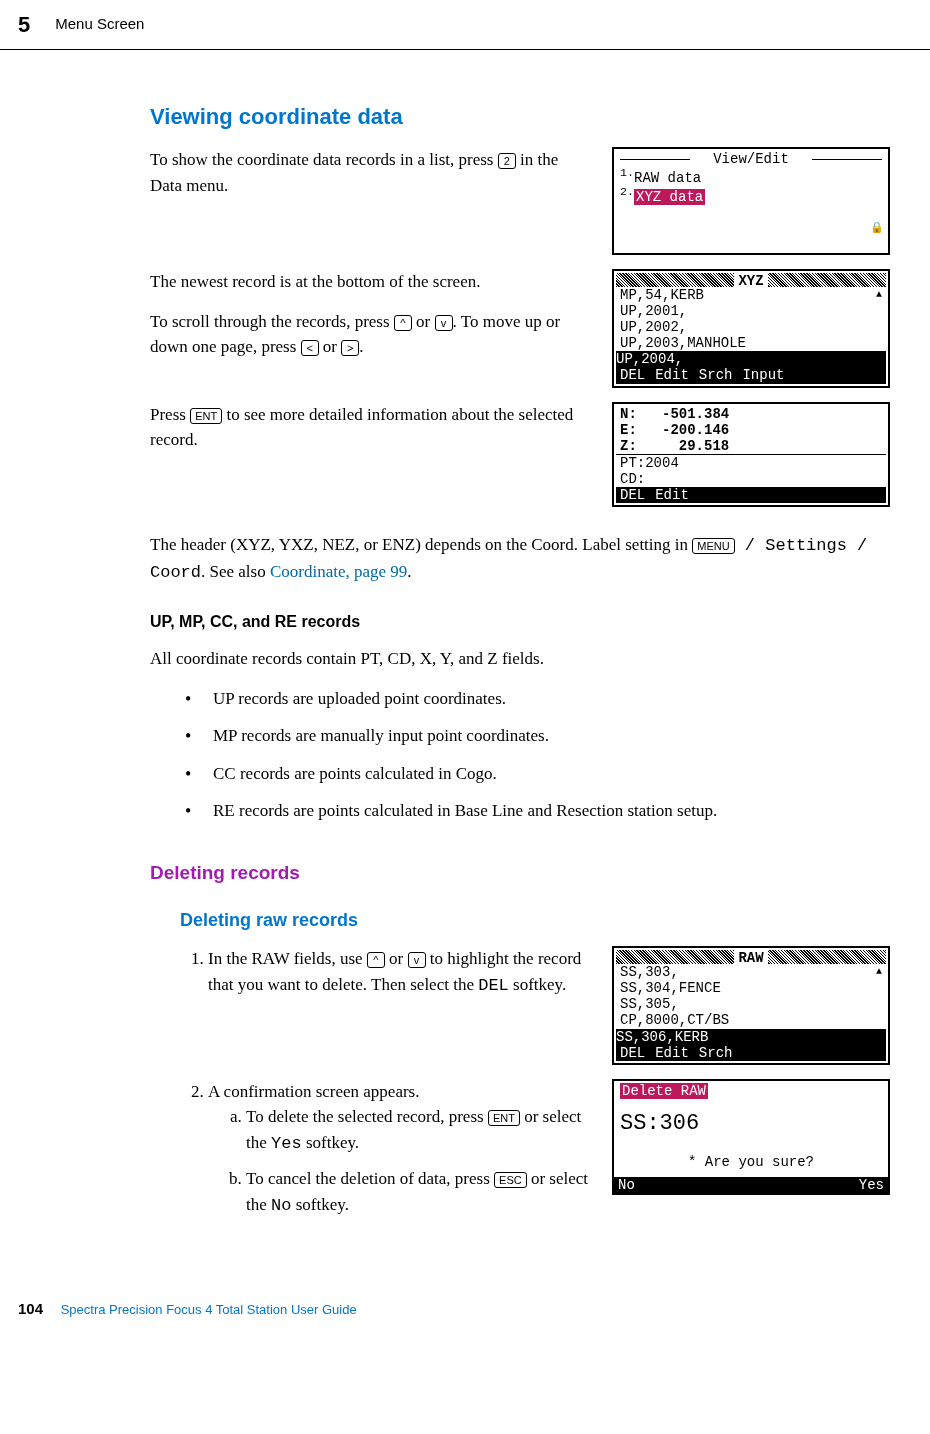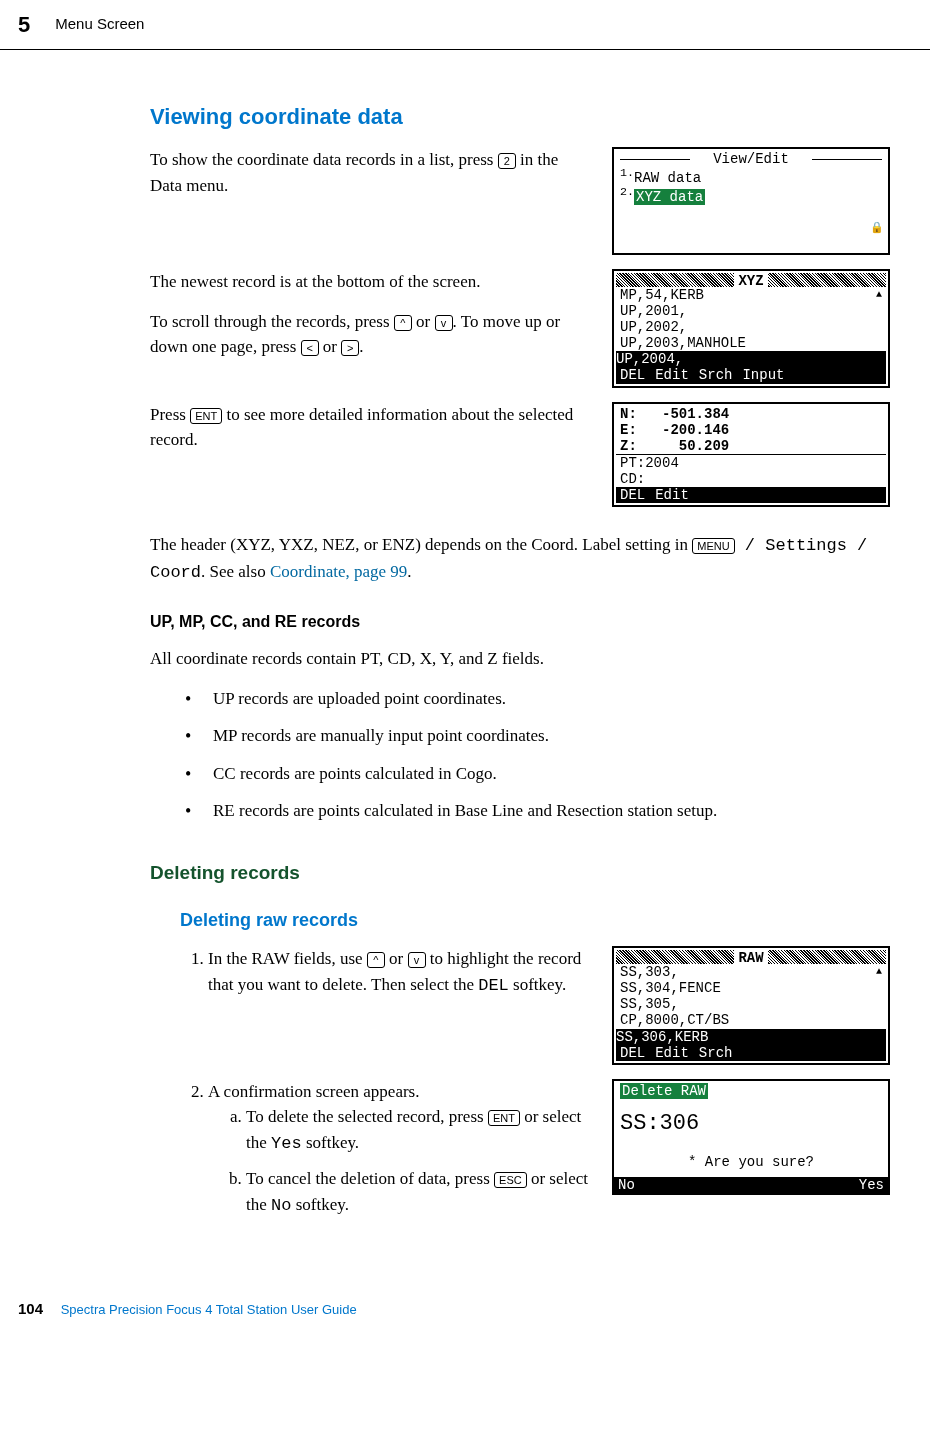--- a/index.html
+++ b/index.html
@@ -32,21 +32,21 @@
       padding: 50px 40px 40px 150px;
     }
     .section-h1 {
       color: #0077cc;
       font-family: Arial, Helvetica, sans-serif;
       font-weight: bold;
       font-size: 22px;
       margin-bottom: 14px;
     }
     .section-h2 {
-      color: #14532d;
+      color: #a21caf;
       font-family: Arial, Helvetica, sans-serif;
       font-weight: bold;
       font-size: 19px;
       margin-top: 35px;
       margin-bottom: 14px;
     }
     .section-h3 {
       color: #0077cc;
       font-family: Arial, Helvetica, sans-serif;
       font-weight: bold;
@@ -107,21 +107,21 @@
       height: 14px;
     }
     .lcd .bartitle span {
       background: white;
       padding: 0 4px;
       color: #000;
       font-weight: bold;
       position: relative;
     }
     .lcd .inv {
-      background: #15803d;
+      background: #be185d;
       color: #fff;
       display: inline-block;
       padding: 0 2px;
     }
     .lcd .softkeys {
       background: #000;
       color: #fff;
       padding: 0 4px;
       display: flex;
       gap: 10px;
@@ -270,21 +270,21 @@
 
   <div class="row">
     <div class="text">
       <p class="para">
         <span>Press </span><span class="key">ENT</span><span> to see more detailed information about the selected record.</span>
       </p>
     </div>
     <div class="lcd">
       <div class="line" style="font-weight:bold;"><span>N:</span><span>   -501.384</span></div>
       <div class="line" style="font-weight:bold;"><span>E:</span><span>   -200.146</span></div>
-      <div class="line" style="font-weight:bold; border-bottom:1px solid #000;"><span>Z:</span><span>     50.209</span></div>
+      <div class="line" style="font-weight:bold; border-bottom:1px solid #000;"><span>Z:</span><span>     29.518</span></div>
       <div class="line">PT:2004</div>
       <div class="line">CD:</div>
       <div class="softkeys">
         <span>DEL</span>
         <span>Edit</span>
       </div>
     </div>
   </div>
 
   <p class="para" style="margin-top:25px;">

